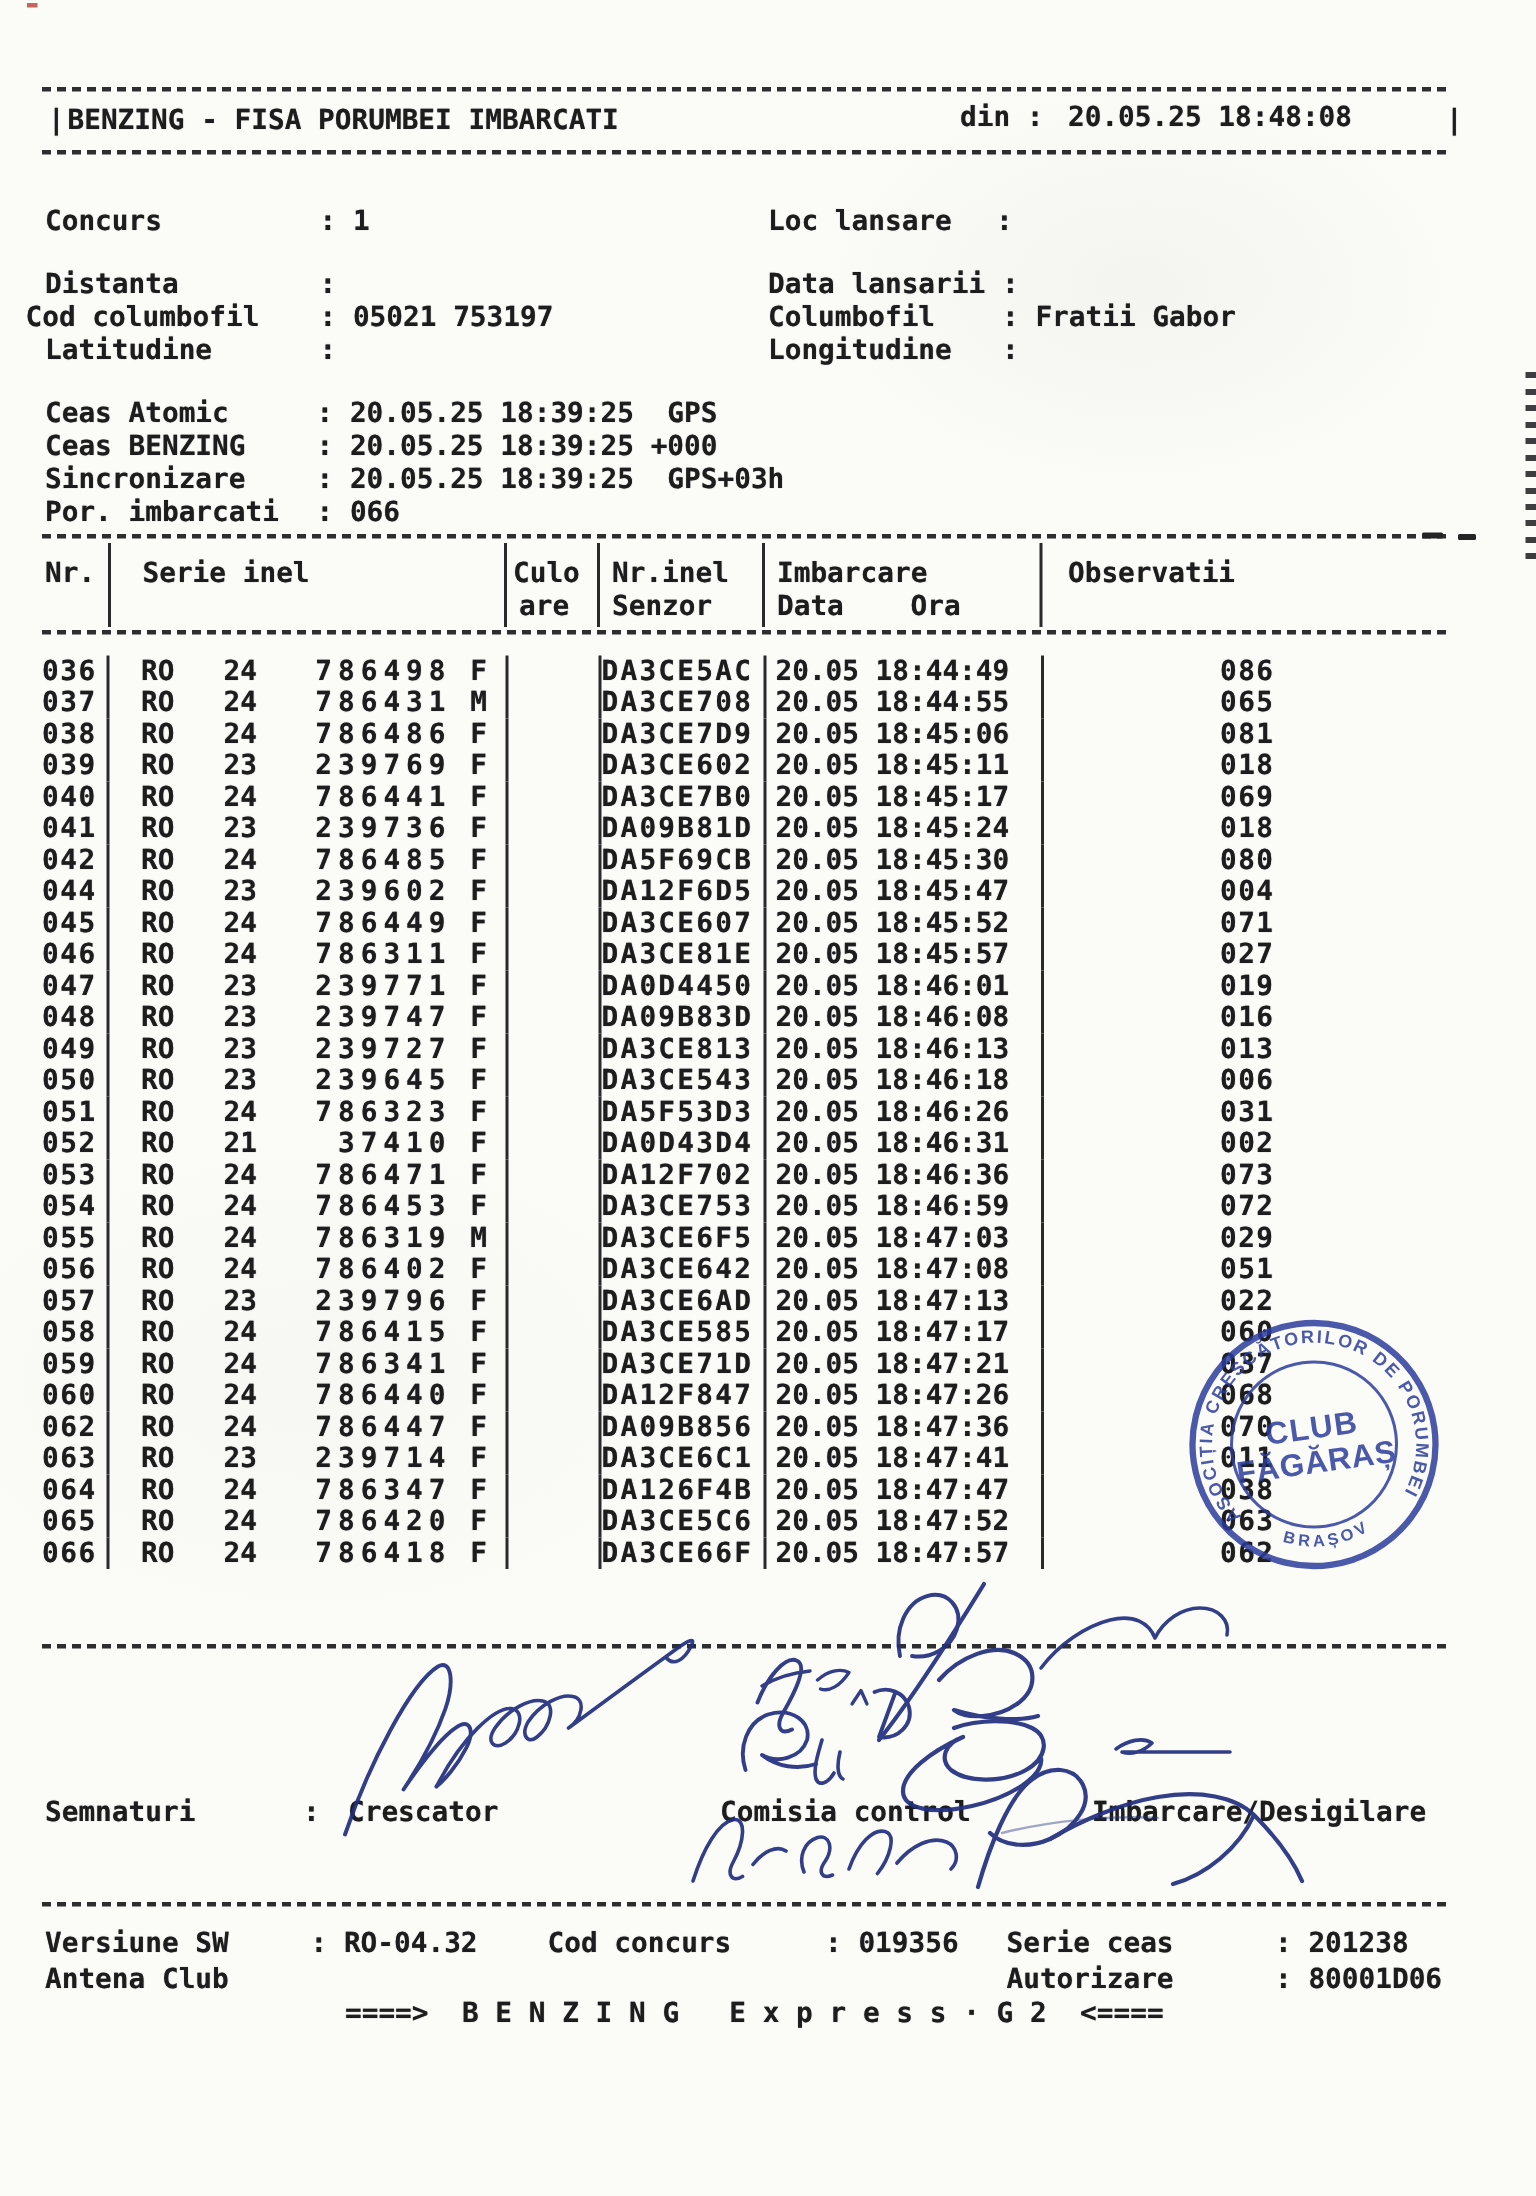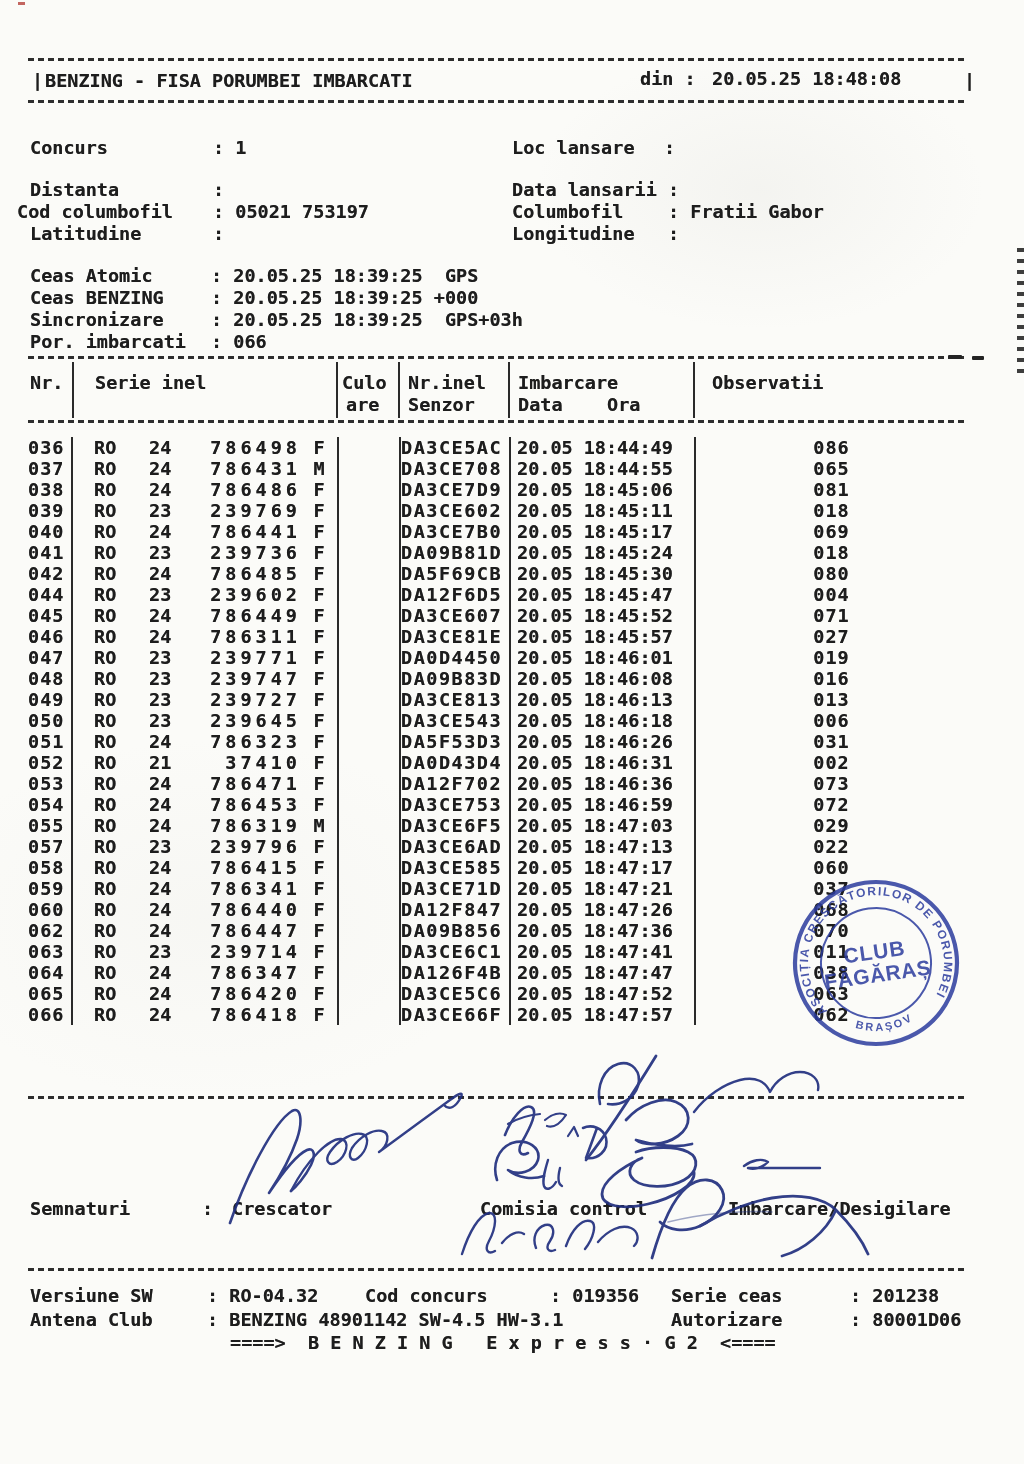--- a/index.html
+++ b/index.html
@@ -252,20 +252,28 @@
         </tr>
         <tr>
           <td class="c-nr b">055</td>
           <td class="c-serie b"><span class="ro">RO</span><span class="yr">24</span><span class="num">786319</span><span class="sex">M</span></td>
           <td class="c-culo b"></td>
           <td class="c-senzor b">DA3CE6F5</td>
           <td class="c-imb b"><span class="imd">20.05</span><span class="imt">18:47:03</span></td>
           <td class="c-obs">029</td>
         </tr>
         <tr>
+          <td class="c-nr b">056</td>
+          <td class="c-serie b"><span class="ro">RO</span><span class="yr">24</span><span class="num">786402</span><span class="sex">F</span></td>
+          <td class="c-culo b"></td>
+          <td class="c-senzor b">DA3CE642</td>
+          <td class="c-imb b"><span class="imd">20.05</span><span class="imt">18:47:08</span></td>
+          <td class="c-obs">051</td>
+        </tr>
+        <tr>
           <td class="c-nr b">057</td>
           <td class="c-serie b"><span class="ro">RO</span><span class="yr">23</span><span class="num">239796</span><span class="sex">F</span></td>
           <td class="c-culo b"></td>
           <td class="c-senzor b">DA3CE6AD</td>
           <td class="c-imb b"><span class="imd">20.05</span><span class="imt">18:47:13</span></td>
           <td class="c-obs">022</td>
         </tr>
         <tr>
           <td class="c-nr b">058</td>
           <td class="c-serie b"><span class="ro">RO</span><span class="yr">24</span><span class="num">786415</span><span class="sex">F</span></td>
@@ -388,21 +396,20 @@
   </svg>
 
   <div class="hline" style="top:1268px"></div>
   <div class="t" style="left:30px;top:1286px">Versiune SW</div>
   <div class="t" style="left:207px;top:1286px">: RO-04.32</div>
   <div class="t" style="left:365px;top:1286px">Cod concurs</div>
   <div class="t" style="left:550px;top:1286px">: 019356</div>
   <div class="t" style="left:671px;top:1286px">Serie ceas</div>
   <div class="t" style="left:850px;top:1286px">: 201238</div>
   <div class="t" style="left:30px;top:1310px">Antena Club</div>
-  <div class="t" style="left:207px;top:1310px">: BENZING 48901142 SW-4.5 HW-3.1</div>
   <div class="t" style="left:671px;top:1310px">Autorizare</div>
   <div class="t" style="left:850px;top:1310px">: 80001D06</div>
   <div class="t" style="left:230px;top:1333px">====&gt;  B E N Z I N G   E x p r e s s · G 2  &lt;====</div>
 
   <div class="speck-red"></div>
   <div class="edge-marks"></div>
   <div class="dash-a" style="left:948px;top:355px;width:14px;height:4px"></div>
   <div class="dash-a" style="left:972px;top:356px;width:12px;height:4px"></div>
 
 </div>

